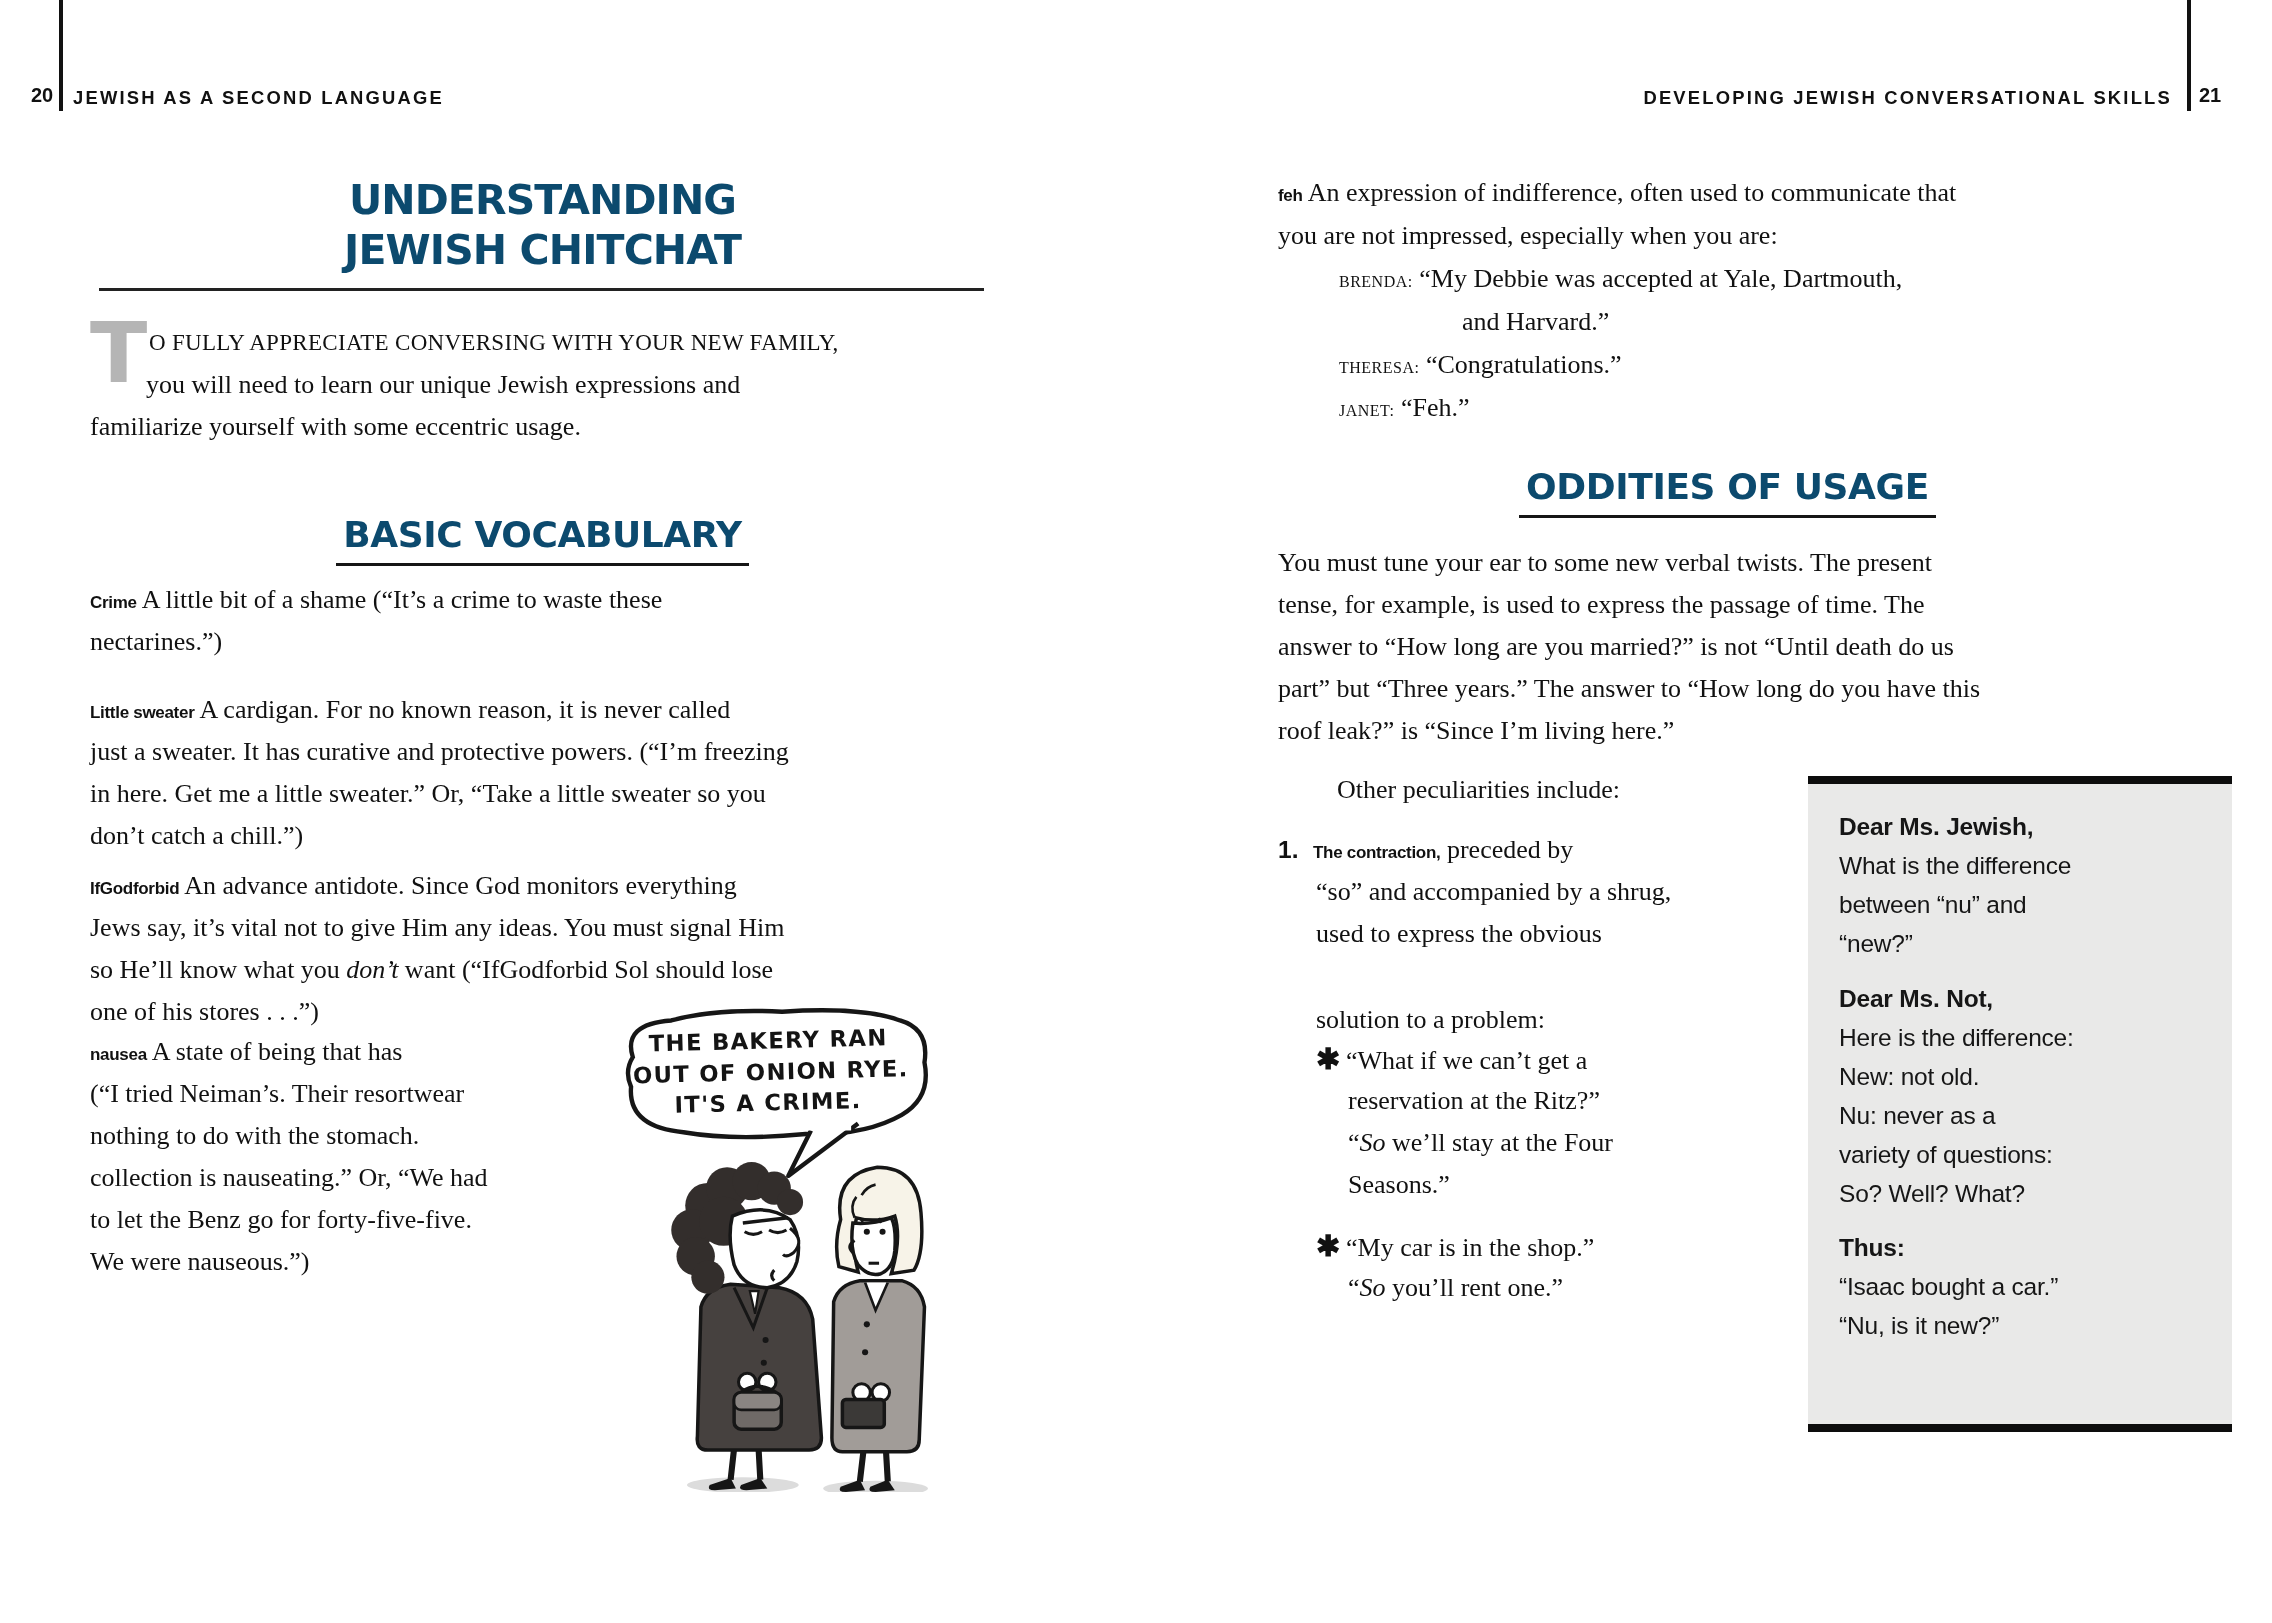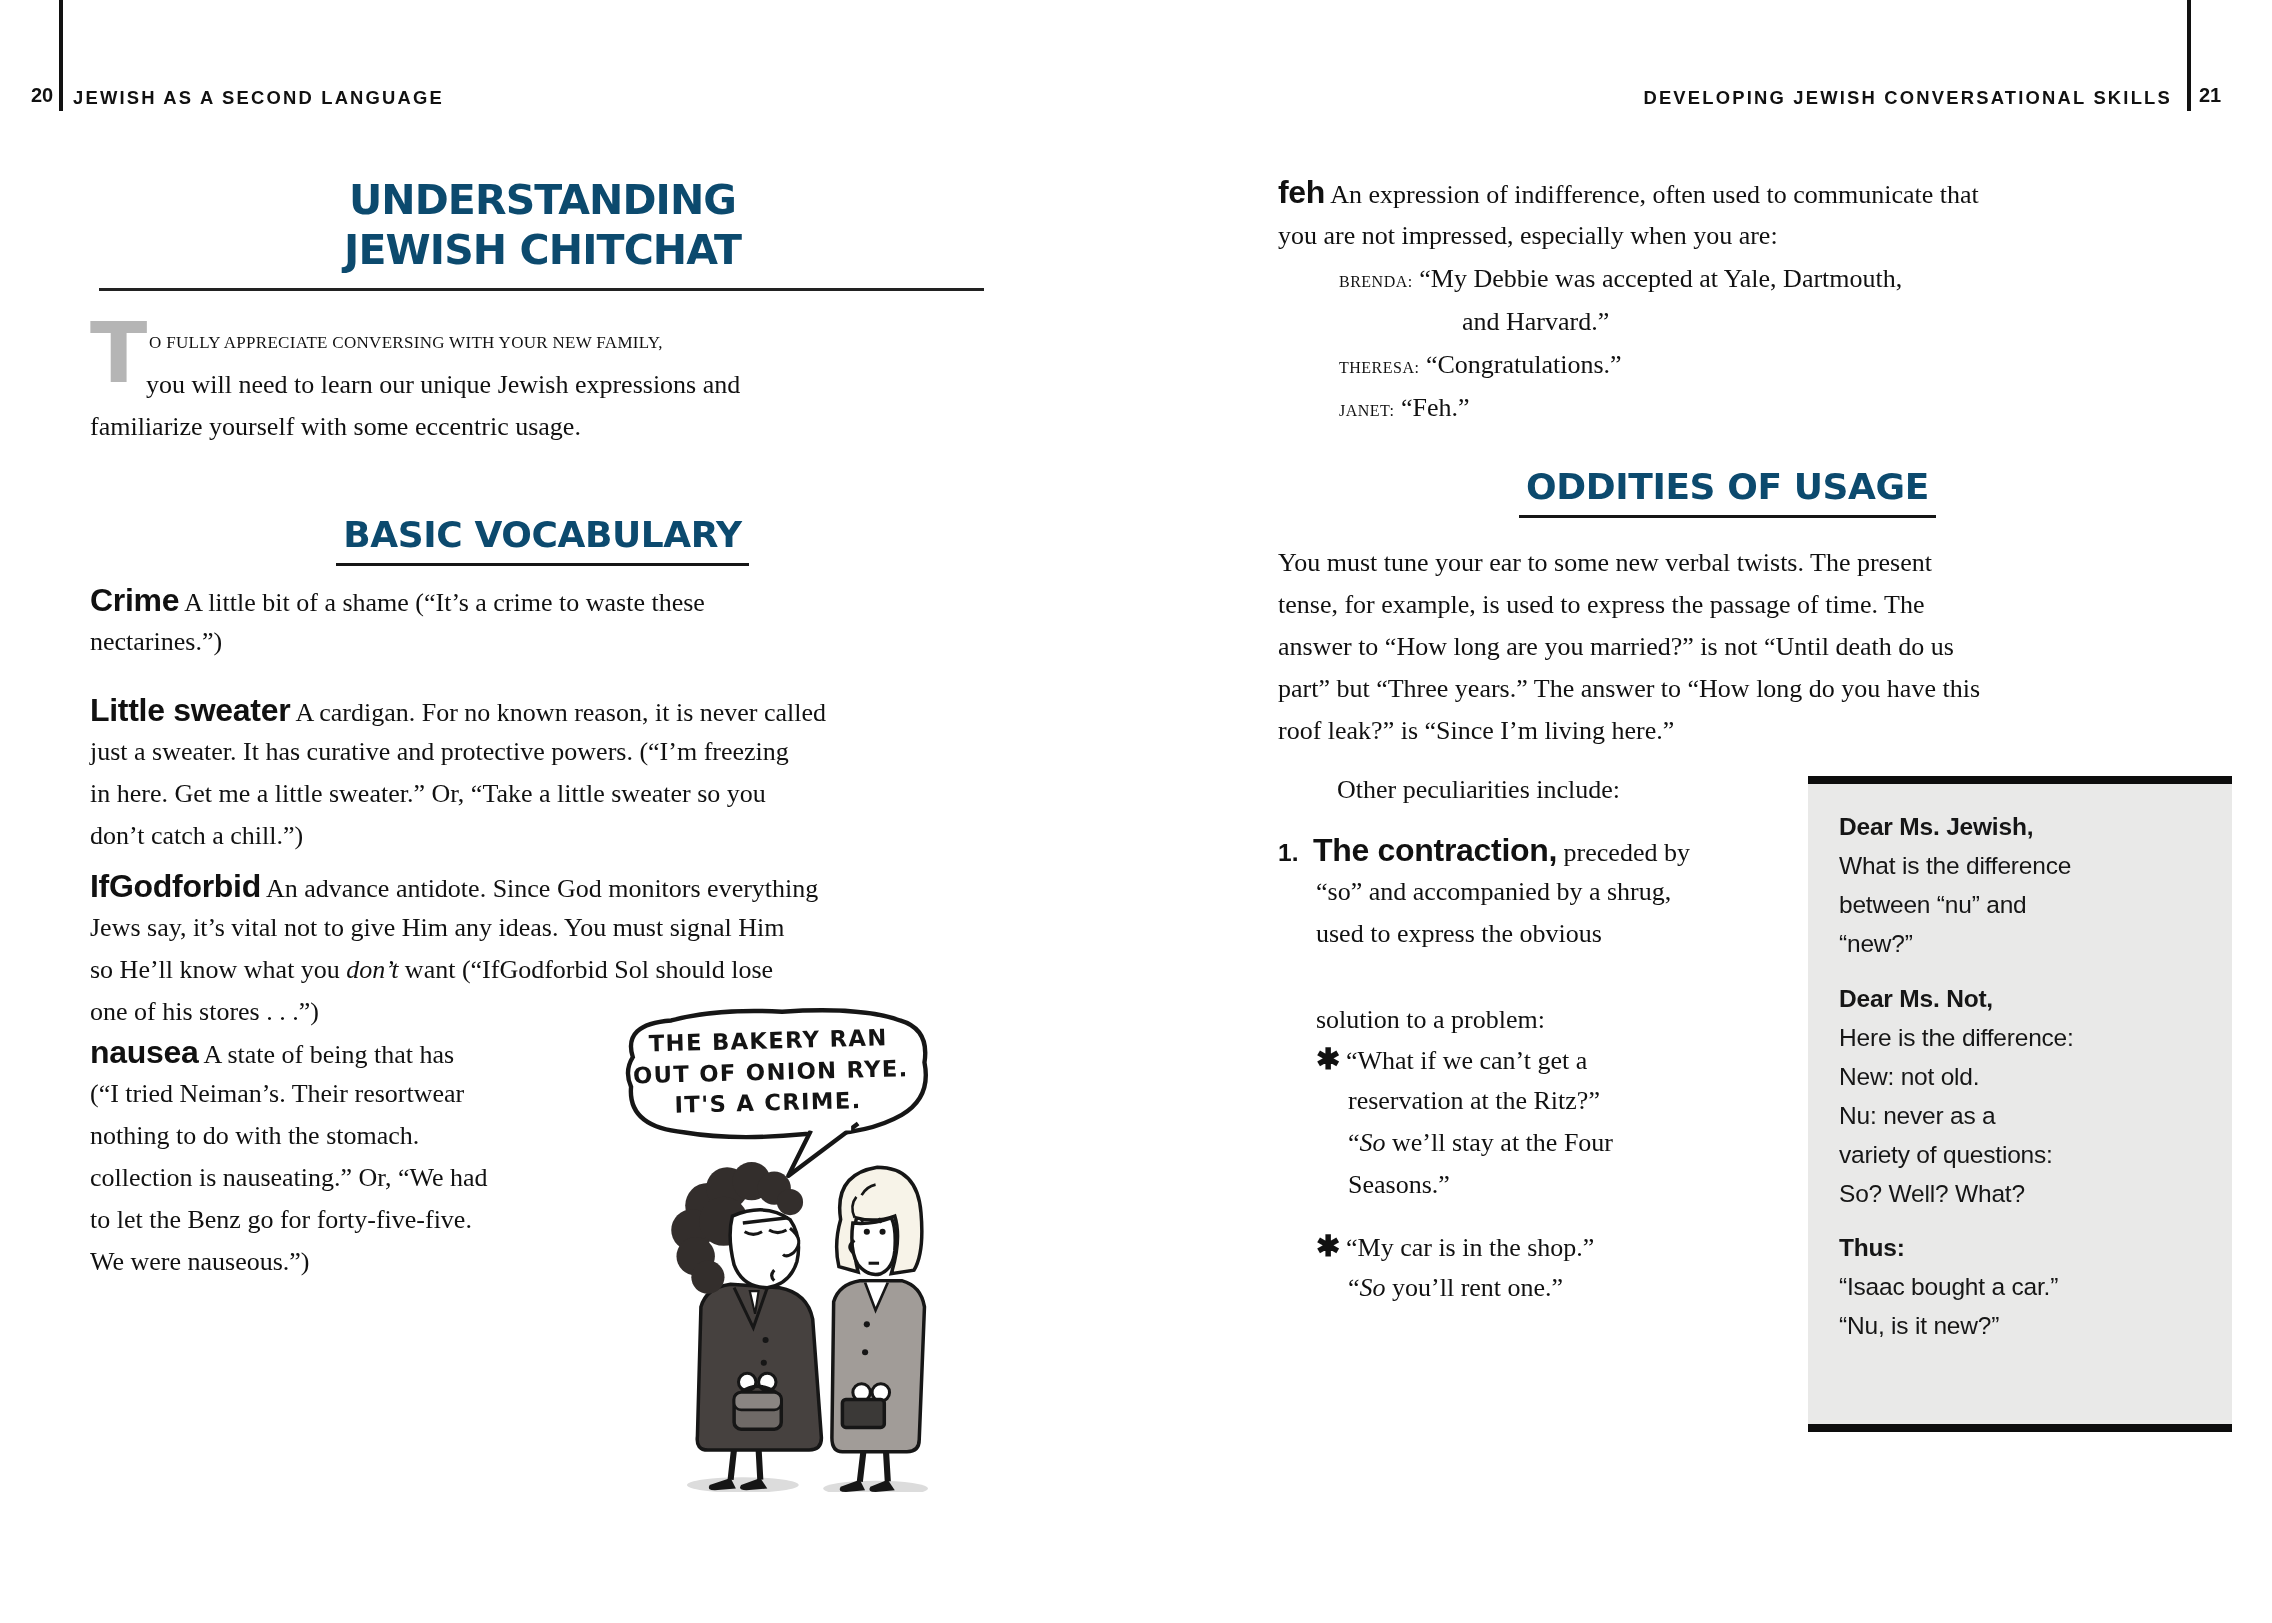--- a/index.html
+++ b/index.html
@@ -14,23 +14,23 @@
   .runhead{position:absolute;top:87px;font-family:"Liberation Sans",sans-serif;font-weight:700;font-size:18.4px;letter-spacing:2.2px;white-space:nowrap;}
   
   .comic{font-family:"DejaVu Sans",sans-serif;font-weight:900;color:#0c4a6e;}
   .chapter-title{width:905px;text-align:center;font-size:41px;line-height:50px;letter-spacing:-0.9px;}
   .hrule{position:absolute;background:#222;}
   .sechead{width:905px;text-align:center;font-size:36px;letter-spacing:-0.4px;}
   .sechead .h-underline{display:inline-block;border-bottom:3.5px solid #161616;padding:0 7px 7.9px;}
   
   .ln{white-space:nowrap;font-size:26px;line-height:42px;height:42px;}
   .ln49{line-height:43px;height:43px;}
-  .term{font-family:"Liberation Sans",sans-serif;font-weight:700;font-size:32px;letter-spacing:-0.3px;}
+  .term{font-family:"Liberation Sans",sans-serif;font-weight:700;font-size:17px;letter-spacing:-0.3px;}
   .it{font-style:italic;}
-  .caps-line{font-size:17px;letter-spacing:0.3px;}
+  .caps-line{font-size:23px;letter-spacing:0.3px;}
   .speaker{font-size:16px;letter-spacing:0.5px;}
   .dropcap{position:absolute;left:90px;top:311px;font-family:"DejaVu Sans",sans-serif;font-weight:900;font-size:84px;line-height:84px;color:#b5b5b5;}
   .num{display:inline-block;width:35px;font-family:"Liberation Sans",sans-serif;font-weight:700;font-size:24.5px;}
   .bullet-glyph{display:inline-block;width:30px;font-size:29px;font-weight:700;}
   
   .sidebar{position:absolute;left:1808px;top:776px;width:424px;}
   .sidebar .bar{height:7.9px;background:#0d0d0d;}
   .sidebar .inner{background:#e9e9e8;min-height:640px;box-sizing:border-box;padding:23px 26px 0 31px;
     font-family:"Liberation Sans",sans-serif;font-size:24.5px;line-height:39px;color:#161616;letter-spacing:-0.2px;}
   .sidebar .sb-title{font-weight:700;}

